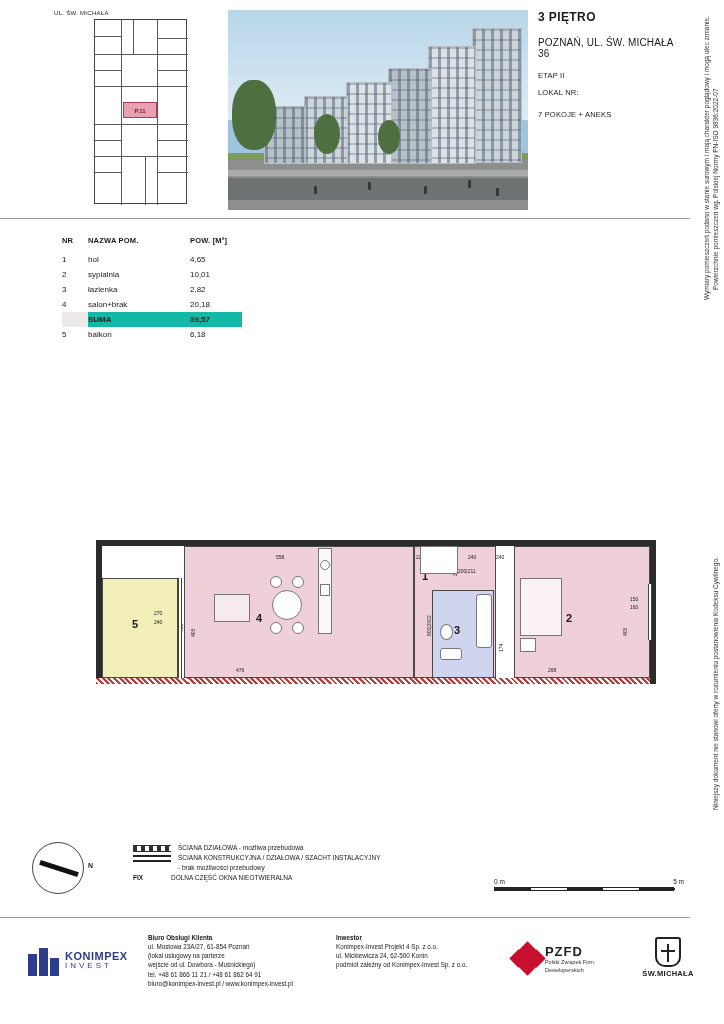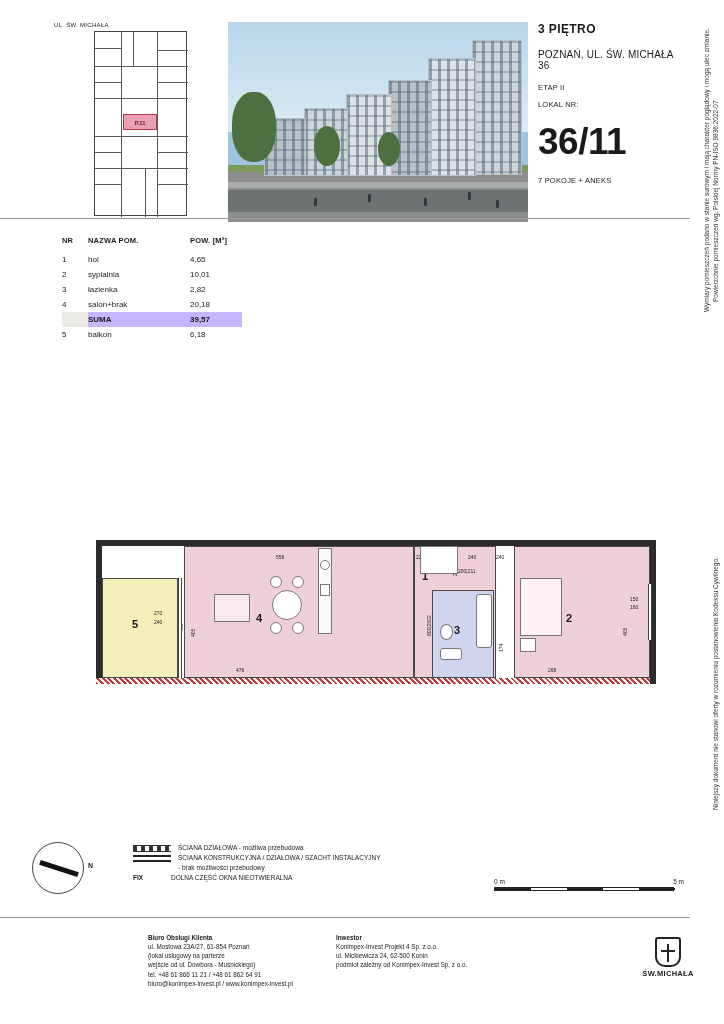--- a/index.html
+++ b/index.html
@@ -13,21 +13,20 @@
     position: relative;
     overflow: hidden;
   }
 
   
   .header {
     position: absolute;
     left: 0; top: 0;
     width: 724px;
     height: 218px;
-    margin-top: 12px;
   }
   .keyplan {
     position: absolute;
     left: 52px; top: 10px;
     width: 165px;
     height: 200px;
   }
   .keyplan-label {
     font-size: 6px;
     letter-spacing: 0.3px;
@@ -172,21 +171,21 @@
     letter-spacing: 0.2px;
   }
   .table th.c-nr { width: 26px; margin-left: 28px; }
   .table th.c-pow { width: 52px; }
   .table td {
     padding: 3px 0;
     font-size: 8px;
   }
   .table tr.sum td {
     font-weight: bold;
-    background: #c4b5fd;
+    background: #14b8a6;
   }
   .table tr.sum td:first-child { background: #eceae6; }
 
   
   .plan {
     position: absolute;
     left: 96px; top: 532px;
     width: 560px; height: 160px;
   }
   .wall-outer {
@@ -395,21 +394,20 @@
     <div class="person" style="left:196px;top:176px;"></div>
     <div class="person" style="left:240px;top:170px;"></div>
     <div class="person" style="left:268px;top:178px;"></div>
   </div>
 
   <div class="info">
     <div class="floor">3 PIĘTRO</div>
     <div class="addr">POZNAŃ, UL. ŚW. MICHAŁA  36</div>
     <div class="etap">ETAP II</div>
     <div class="lokalnr">LOKAL NR:</div>
-    <div class="number">36/11</div>
     <div class="rooms">7 POKOJE + ANEKS</div>
   </div>
 
   <div class="vert-note">
     <span class="vn1">Powierzchnie pomieszczeń wg. Polskiej Normy PN-ISO 9836:2022-07</span>
     <span class="vn2">Wymiary pomieszczeń podano w stanie surowym i mają charakter poglądowy i mogą ulec zmianie.</span>
   </div>
 </div>
 <div class="hr-top"></div>
 
@@ -561,37 +559,61 @@
       <i style="left:72px;width:36px;"></i>
       <i style="left:144px;width:36px;"></i>
     </div>
   </div>
 </div>
 
 <div class="hr-bottom"></div>
 
 <div class="footer">
 
+  <div class="konimpex">
+    <div class="mark">
+      <i style="left:0;top:10px;width:9px;height:22px;"></i>
+      <i style="left:11px;top:4px;width:9px;height:28px;"></i>
+      <i style="left:22px;top:14px;width:9px;height:18px;"></i>
+    </div>
+    <div class="txt">
+      <div class="t1">KONIMPEX</div>
+      <div class="t2">INVEST</div>
+    </div>
+  </div>
 
   <div class="fcol c1">
     <div><b>Biuro Obsługi Klienta</b></div>
     <div>ul. Mostowa 23A/27, 61-854 Poznań</div>
     <div>(lokal usługowy na parterze</div>
     <div>wejście od ul. Dowbora - Muśnickiego)</div>
     <div>tel. +48 61 866 11 21 / +48 61 862 64 91</div>
     <div>biuro@konimpex-invest.pl / www.konimpex-invest.pl</div>
   </div>
 
   <div class="fcol c2">
     <div><b>Inwestor</b></div>
     <div>Konimpex-Invest Projekt 4 Sp. z o.o.</div>
     <div>ul. Mickiewicza 24, 62-500 Konin</div>
     <div>podmiot zależny od Konimpex-Invest Sp. z o.o.</div>
   </div>
 
+  <div class="pzfd">
+    <div class="dia">
+      <i style="left:0;top:8px;"></i>
+      <i style="left:9px;top:0;"></i>
+      <i style="left:9px;top:16px;"></i>
+      <i style="left:18px;top:8px;"></i>
+    </div>
+    <div>
+      <div class="t1">PZFD</div>
+      <div class="t2">Polski Związek
+Firm Deweloperskich</div>
+    </div>
+  </div>
 
   <div class="michala">
     <div class="shape">
       <i></i>
         <i class="h"></i>
     </div>
     <div class="t">ŚW.MICHAŁA</div>
   </div>
 
 

